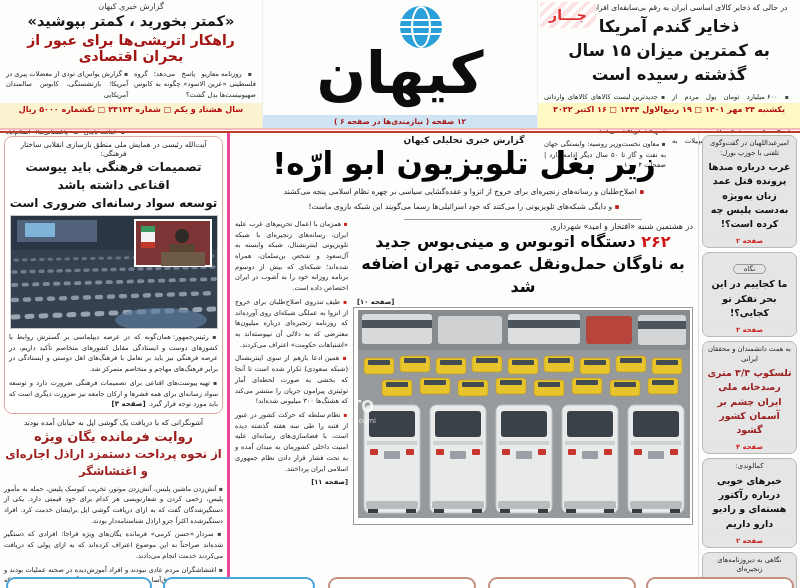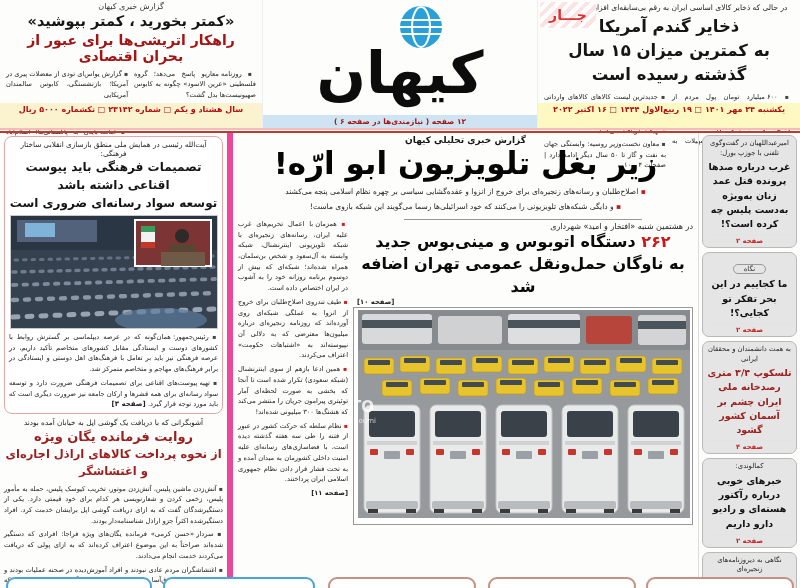--- a/index.html
+++ b/index.html
@@ -30,21 +30,21 @@
   .mast-word{position:absolute;bottom:-2px;right:0;left:0;font-size:58px;font-weight:bold;
              line-height:1;letter-spacing:-2px;color:#0c0c0c;}
   .globe{position:absolute;top:4px;left:50%;margin-left:-2px;}
   .mastbar{position:absolute;bottom:0;right:0;left:0;height:13px;line-height:13px;background:#cfe4f3;
            color:#a31414;font-size:7.5px;font-weight:bold;text-align:center;}
   .rule{position:absolute;top:128px;right:0;left:0;height:5px;
         border-top:2px solid #f0bcbc;border-bottom:2px solid #c0392b;box-sizing:border-box;}
   
   .main{position:absolute;top:133px;bottom:0;right:0;left:0;display:flex;direction:rtl;}
   .col-r{flex:0 0 102px;padding:2px 3px;box-sizing:border-box;border-left:1px solid #ddd;}
-  .col-c{flex:0 0 471px;box-sizing:border-box;border-left:6px solid #ec4899;padding:0 5px;position:relative;}
+  .col-c{flex:0 0 471px;box-sizing:border-box;border-left:3px solid #ec4899;padding:0 5px;position:relative;}
   .col-l{flex:1;box-sizing:border-box;padding:0 4px;position:relative;}
   
   .sbox{border:1px solid #b9b9b9;border-radius:7px;background:#e5e5e5;margin-bottom:4px;
         padding:3px 3px 2px;text-align:center;}
   .sbox .k{font-size:6.8px;color:#222;line-height:1.4;}
   .sbox .h{font-size:9.5px;font-weight:bold;line-height:1.5;margin-top:2px;color:#111;}
   .sbox .h.red{color:#9c1d1d;}
   .sbox .ref{font-size:6.8px;font-weight:bold;color:#c22;margin-top:3px;
              border-top:1px solid #e3e3e3;padding-top:2px;}
   .sbox .tagpill{display:inline-block;border:1px solid #999;border-radius:8px;
@@ -293,21 +293,21 @@
         <div class="a-bul">رئیس‌جمهور: همان‌گونه که در عرصه دیپلماسی بر گسترش روابط با کشورهای دوست و ایستادگی مقابل کشورهای متخاصم تأکید داریم، در عرصه فرهنگی نیز باید بر تعامل با فرهنگ‌های اهل دوستی و ایستادگی در برابر فرهنگ‌های مهاجم و متخاصم متمرکز شد.</div>
         <div class="a-bul">
           <span>تهیه پیوست‌های اقناعی برای تصمیمات فرهنگی ضرورت دارد و توسعه سواد رسانه‌ای برای همه قشرها و ارکان جامعه نیز ضرورت دیگری است که باید مورد توجه قرار گیرد.</span>
           <span class="a-ref">[صفحه ۳]</span>
         </div>
       </div>
 
       <div style="margin-top:4px;">
         <div class="a-k">آشوبگرانی که با دریافت یک گوشی اپل به خیابان آمده بودند</div>
         <div class="a-h red" style="font-size:13px">روایت فرمانده یگان ویژه</div>
-        <div class="a-h red" style="font-size:11.5px">از نحوه پرداخت کالاهای اراذل اجاره‌ای و اغتشاشگر</div>
+        <div class="a-h red" style="font-size:11.5px">از نحوه پرداخت دستمزد اراذل اجاره‌ای و اغتشاشگر</div>
         <div class="a-bul">آتش‌زدن ماشین پلیس، آتش‌زدن موتور، تخریب کیوسک پلیس، حمله به مأمور پلیس، زخمی کردن و شعارنویسی هر کدام برای خود قیمتی دارد. یکی از دستگیرشدگان گفت که به ازای دریافت گوشی اپل برایشان خدمت کرد. افراد دستگیرشده اکثراً جزو اراذل شناسنامه‌دار بودند.</div>
         <div class="a-bul">سردار «حسن کرمی» فرمانده یگان‌های ویژه فراجا: افرادی که دستگیر شده‌اند صراحتاً به این موضوع اعتراف کرده‌اند که به ازای پولی که دریافت می‌کردند خدمت انجام می‌دادند.</div>
         <div class="a-bul">
           <span>اغتشاشگران مردم عادی نبودند و افراد آموزش‌دیده در صحنه عملیات بودند و یا تجربه تظاهرات برق‌آسا و بزن‌دررو را دیده بودند؛ آدم‌های هدف‌داری بودند که با خودشان بنزین، نارنجک و سلاح داشتند.</span>
           <span class="a-ref">[صفحه ۱۱]</span>
         </div>
       </div>
 
     </div>
   </div>

